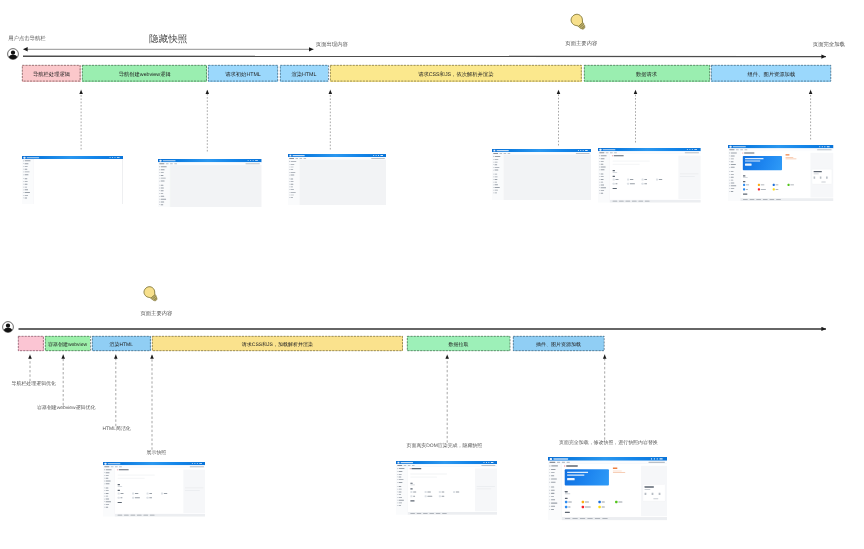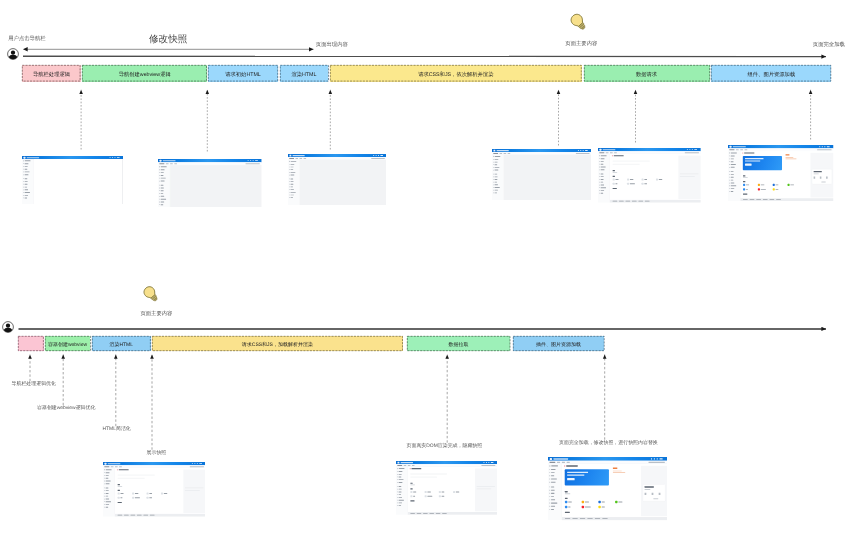--- a/index.html
+++ b/index.html
@@ -159,21 +159,21 @@
   <svg class="abs" style="left:142px;top:285px;width:18px;height:18px" viewBox="0 0 24 24">
     <g transform="rotate(-40 12 12)">
       <path d="M12 1.6c-4.2 0-7.1 3.1-7.1 7 0 2.6 1.3 4.2 2.4 5.5.6.8 1.1 1.4 1.2 2.1h7c.1-.7.6-1.3 1.2-2.1 1.1-1.3 2.4-2.9 2.4-5.5 0-3.9-2.9-7-7.1-7z" fill="#f7e08c" stroke="#7d7233" stroke-width="1.1" stroke-linejoin="round"></path>
       <rect x="8.3" y="16.3" width="7.4" height="2.0" rx="0.4" fill="#c7b871" stroke="#7d7233" stroke-width="0.75"></rect>
       <rect x="8.7" y="18.5" width="6.6" height="1.9" rx="0.4" fill="#c7b871" stroke="#7d7233" stroke-width="0.75"></rect>
       <path d="M9.4 20.8h5.2c-.2 1.3-1.3 2.1-2.6 2.1s-2.4-.8-2.6-2.1z" fill="#b0a25f" stroke="#7d7233" stroke-width="0.75" stroke-linejoin="round"></path>
     </g>
   </svg>
 
   <div class="cap" style="left:8.2px;top:37.1px;">用户点击导航栏</div>
-  <div class="cap-big" style="left:149px;top:35.3px;">修改快照</div>
+  <div class="cap-big" style="left:149px;top:35.3px;">隐藏快照</div>
   <div class="cap" style="left:315.8px;top:42.6px;">页面出现内容</div>
   <div class="cap" style="left:565.3px;top:42.4px;">页面主要内容</div>
   <div class="cap" style="left:812.8px;top:42.8px;">页面完全加载</div>
 
   <div class="cap" style="left:140.4px;top:311.8px;">页面主要内容</div>
 
   <div id="topRow">
       <div class="blk" style="left: 22.3px; top: 65.3px; width: 58.4px; height: 16.4px; background: rgb(251, 200, 203); font-size: 5.3px;">
         <svg class="bd" viewBox="0 0 58.4 16.4" preserveAspectRatio="none">
           <rect x="0.3" y="0.3" width="57.8" height="15.799999999999999" fill="none" stroke="#6b5050" stroke-width="0.7" stroke-dasharray="2.1 1.1"></rect>

